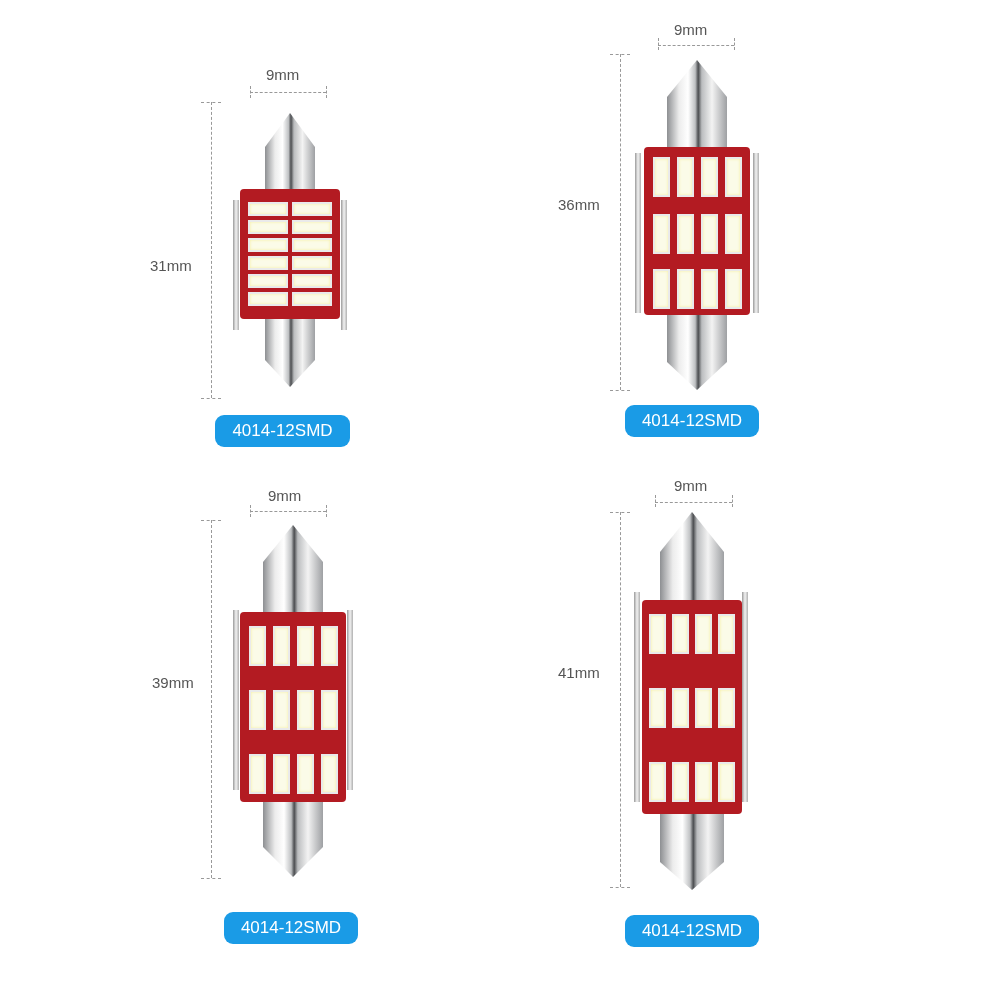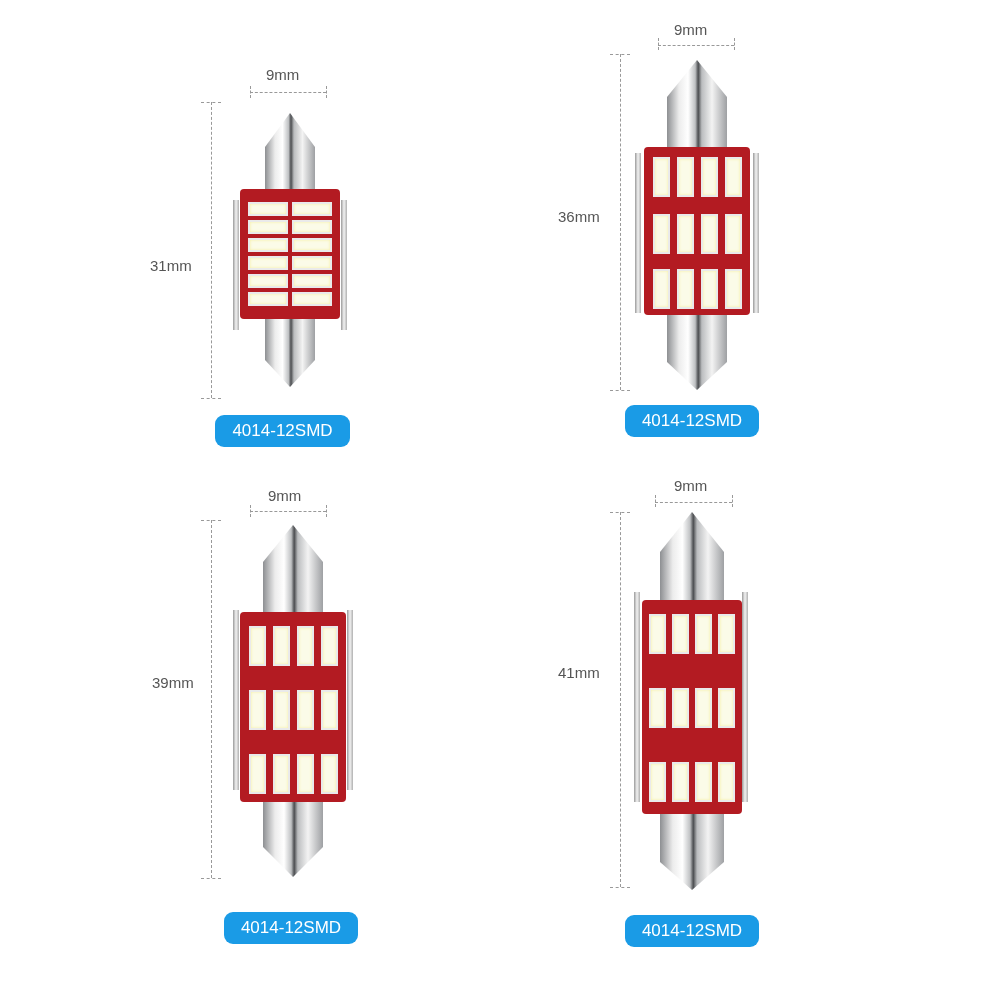--- a/index.html
+++ b/index.html
@@ -69,21 +69,21 @@
 
   <div class="badge" style="left:215px;top:415px;width:135px;height:32px;line-height:32px;">4014-12SMD</div>
 </div>
 
 <div class="panel">
   <div class="dim-label" style="left:674px;top:21px;">9mm</div>
   <div class="hline" style="left:658px;top:45px;width:76px;"></div>
   <div class="tick-v" style="left:658px;top:38px;"></div>
   <div class="tick-v" style="left:734px;top:38px;"></div>
 
-  <div class="dim-label" style="left:558px;top:208px;">36mm</div>
+  <div class="dim-label" style="left:558px;top:196px;">36mm</div>
   <div class="vline" style="left:620px;top:54px;height:336px;"></div>
   <div class="tick-h" style="left:610px;top:54px;"></div>
   <div class="tick-h" style="left:610px;top:390px;"></div>
 
   <div class="bulb" style="left:632px;top:55px;width:130px;height:340px;">
     <svg width="130" height="340" viewBox="0 0 130 340">
       <defs>
         <linearGradient id="m2" x1="0" x2="1" y1="0" y2="0">
           <stop offset="0" stop-color="#8d8f92"></stop>
             <stop offset="0.2" stop-color="#ececec"></stop>

